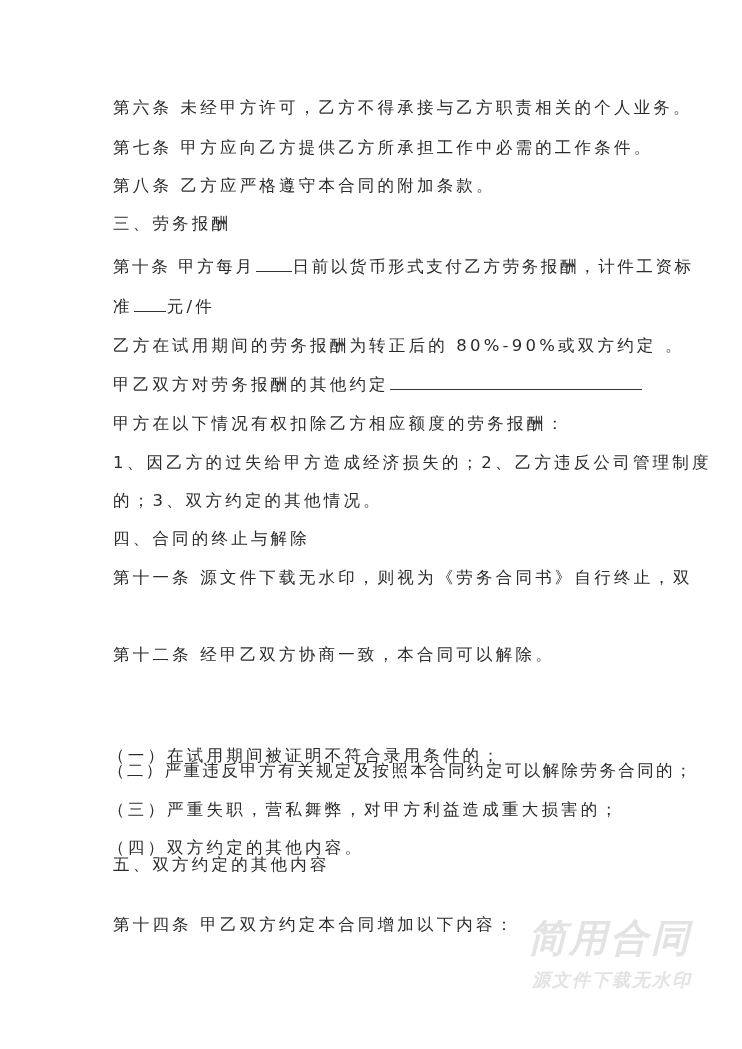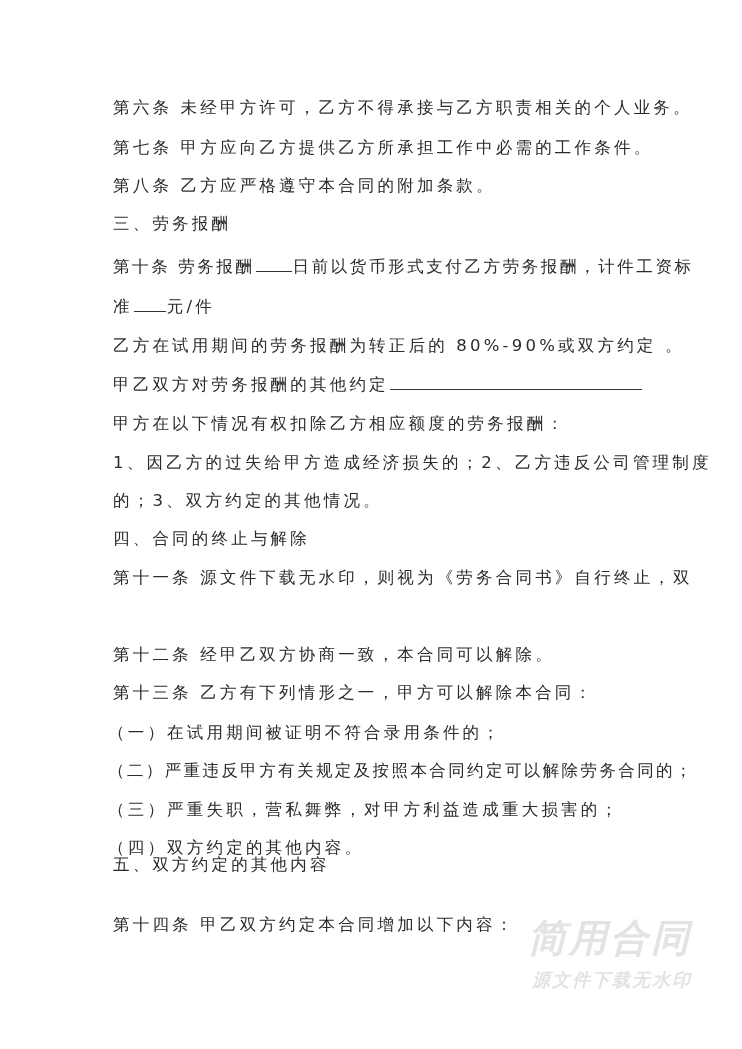--- a/index.html
+++ b/index.html
@@ -45,37 +45,36 @@
 </head>
 <body>
 
 <div class="page">
   <div class="line" style="top:97px">第六条 未经甲方许可，乙方不得承接与乙方职责相关的个人业务。</div>
   <div class="line" style="top:137px">第七条 甲方应向乙方提供乙方所承担工作中必需的工作条件。</div>
   <div class="line" style="top:175px">第八条 乙方应严格遵守本合同的附加条款。</div>
   <div class="line" style="top:213px">三、劳务报酬</div>
 
   <div class="line" style="top:255px; letter-spacing:2.6px">
-    <span>第十条 劳务报酬</span><span class="blank" style="width:36px"></span><span>日前以货币形式支付乙方劳务报酬，计件工资标</span>
+    <span>第十条 甲方每月</span><span class="blank" style="width:36px"></span><span>日前以货币形式支付乙方劳务报酬，计件工资标</span>
   </div>
   <div class="line" style="top:295px">
     <span>准</span><span class="blank" style="width:32px"></span><span>元/件</span>
   </div>
   <div class="line" style="top:335px">乙方在试用期间的劳务报酬为转正后的 80%-90%或双方约定 。</div>
   <div class="line" style="top:373px">
     <span>甲乙双方对劳务报酬的其他约定</span><span class="blank" style="width:252px"></span>
   </div>
   <div class="line" style="top:413px">甲方在以下情况有权扣除乙方相应额度的劳务报酬：</div>
   <div class="line" style="top:452px">1、因乙方的过失给甲方造成经济损失的；2、乙方违反公司管理制度</div>
   <div class="line" style="top:490px">的；3、双方约定的其他情况。</div>
   <div class="line" style="top:528px">四、合同的终止与解除</div>
   <div class="line" style="top:567px">第十一条 源文件下载无水印，则视为《劳务合同书》自行终止，双</div>
   <div class="line" style="top:644px">第十二条 经甲乙双方协商一致，本合同可以解除。</div>
-  <div class="line" style="top:682px">第十三条 乙方有下列情形之一，甲方可以解除本合同：</div>
-  <div class="line" style="top:722px; left:108px">（一）在试用期间被证明不符合录用条件的；</div>
+  <div class="line" style="top:745px; left:108px">（一）在试用期间被证明不符合录用条件的；</div>
   <div class="line" style="top:760px; left:108px; letter-spacing:2.4px">（二）严重违反甲方有关规定及按照本合同约定可以解除劳务合同的；</div>
   <div class="line" style="top:799px; left:108px">（三）严重失职，营私舞弊，对甲方利益造成重大损害的；</div>
   <div class="line" style="top:837px; left:108px">（四）双方约定的其他内容。</div>
   <div class="line" style="top:854px">五、双方约定的其他内容</div>
   <div class="line" style="top:914px">第十四条 甲乙双方约定本合同增加以下内容：</div>
 
   <div class="watermark">
     <div class="wm-big">简用合同</div>
     <div class="wm-small">源文件下载无水印</div>
   </div>

